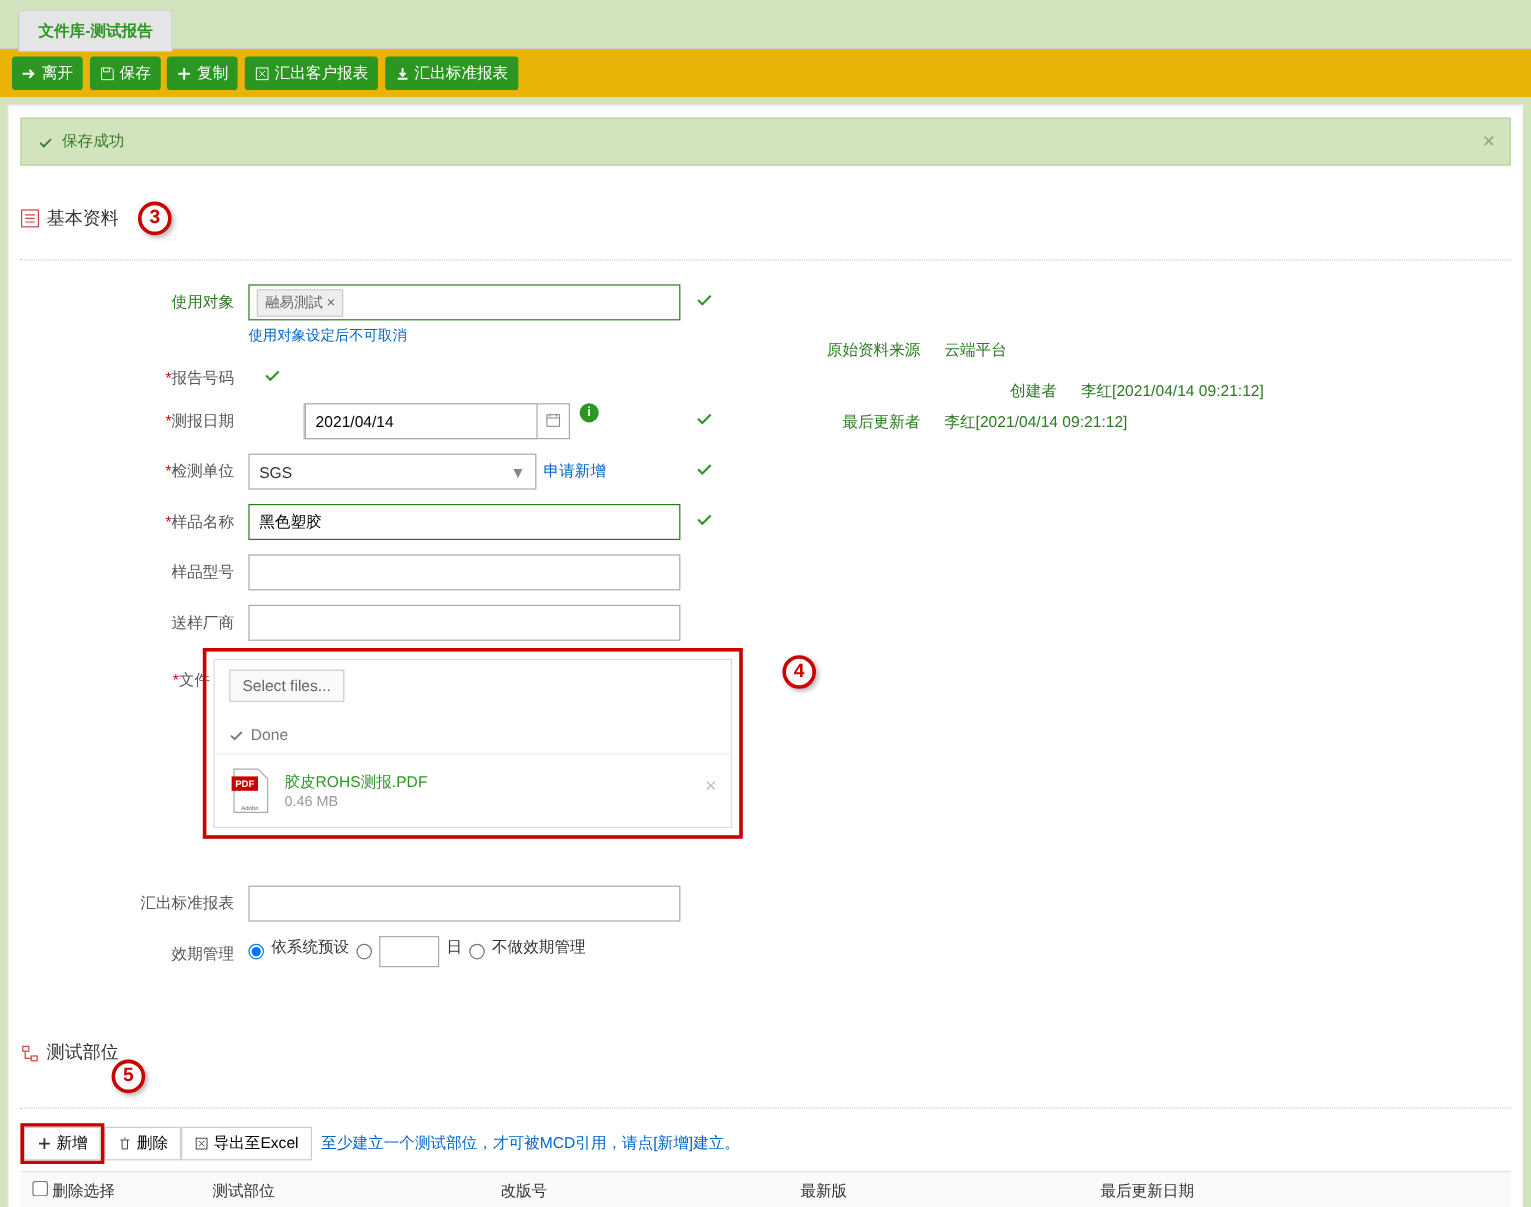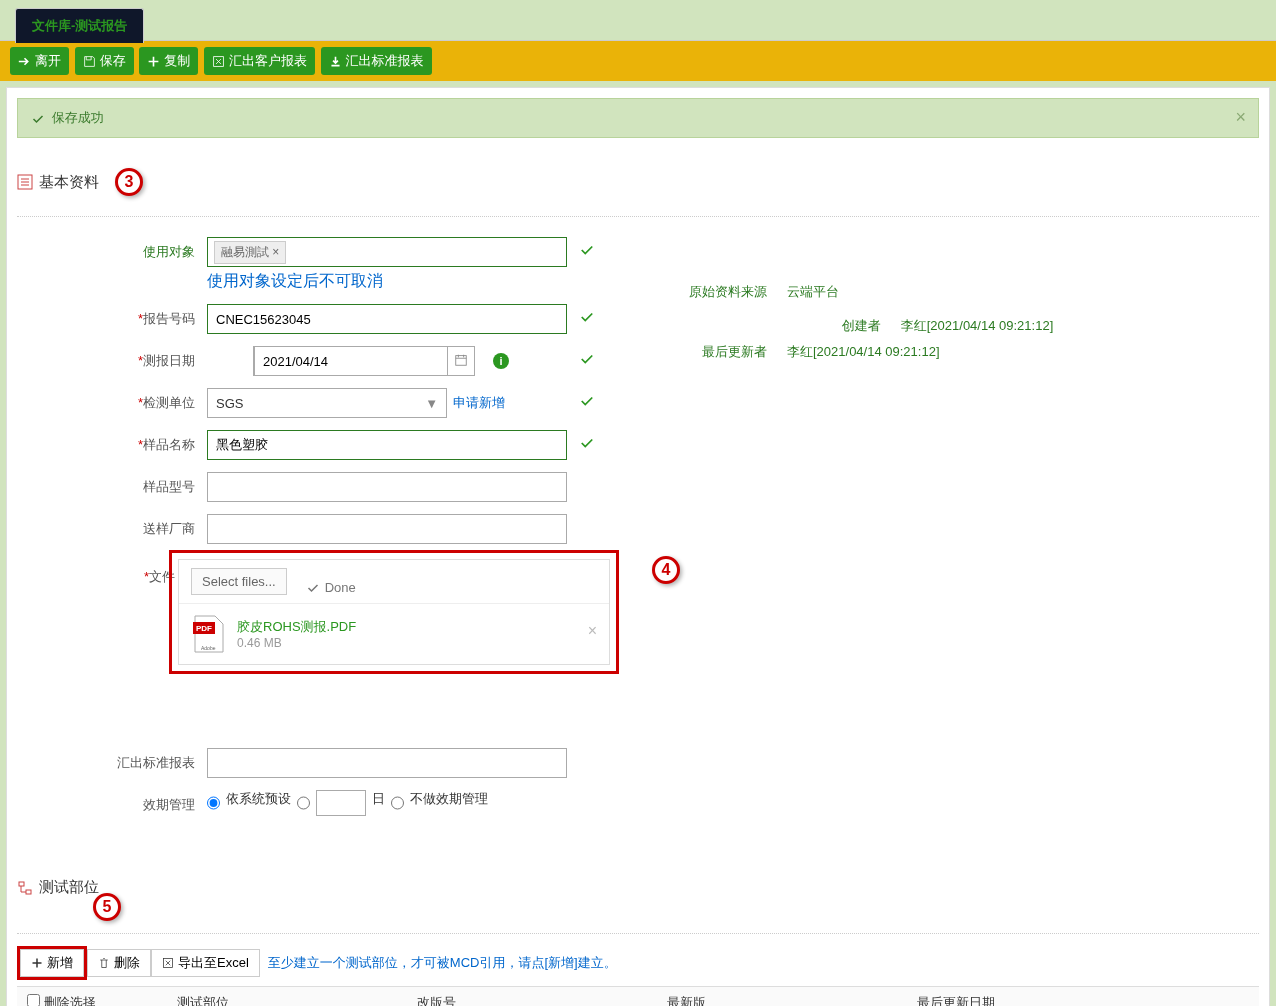--- a/index.html
+++ b/index.html
@@ -1,21 +1,21 @@
 <!DOCTYPE html>
 <html><head>
 <meta charset="utf-8">
 <style>
 * { box-sizing: border-box; margin: 0; padding: 0; }
 body { font-family: Arial, "Microsoft YaHei", sans-serif; font-size: 13px; color: #333; background: #D1E4BE; }
 .page { width: 1276px; height: 1006px; position: relative; }
 
 
 .tab-bar { height: 40px; padding-top: 8px; padding-left: 15px; }
-.tab { display: inline-block; background: #0f172a; border: 1px solid #ccc; border-bottom: none; padding: 8px 16px; color: #2b9720; font-weight: bold; border-radius: 3px 3px 0 0; }
+.tab { display: inline-block; background: #e5e5e5; border: 1px solid #ccc; border-bottom: none; padding: 8px 16px; color: #2b9720; font-weight: bold; border-radius: 3px 3px 0 0; }
 
 
 .toolbar { background: #eab308; padding: 6px 10px; border-top: 1px solid #ccc; }
 .btn { display: inline-flex; align-items: center; gap: 4px; background: #2b9720; color: #fff; border: none; padding: 5px 8px; border-radius: 3px; font-size: 13px; cursor: pointer; margin-right: 2px; }
 .btn svg { width: 13px; height: 13px; fill: #fff; }
 
 
 .main { background: #fff; margin: 6px; border: 1px solid #ddd; padding: 10px; height: 930px; position: relative; }
 
 
@@ -36,36 +36,36 @@
 .form-label { width: 190px; text-align: right; padding-right: 12px; padding-top: 6px; color: #555; }
 .form-label.green { color: #2b7a21; }
 .req-star { color: #c00; }
 .form-ctrl { width: 360px; position: relative; }
 .form-ctrl input[type=text], .form-ctrl .combo, .tag-box { width: 100%; height: 30px; border: 1px solid #aaa; padding: 0 8px; font-size: 13px; }
 .valid input[type=text], .valid .combo, .valid .tag-box { border-color: #2b7a21; }
 .check-col { width: 40px; text-align: center; padding-top: 6px; }
 .check-col svg { width: 14px; height: 14px; fill: #2b9720; }
 .info-label { width: 150px; text-align: right; color: #2b7a21; padding-right: 20px; }
 .info-val { color: #2b7a21; }
-.hint { color: #0066cc; font-size: 16px; margin-top: 4px; }
+.hint { color: #0066cc; font-size: 12px; margin-top: 4px; }
 .link { color: #0066cc; cursor: pointer; }
 .tag-box { display: flex; align-items: center; gap: 4px; padding: 3px 6px; }
 .tag { background: #eee; border: 1px solid #ccc; padding: 2px 6px; font-size: 12px; color: #666; }
-.date-wrap { display: flex; align-items: center; gap: 18px; padding-left: 46px; }
+.date-wrap { display: flex; align-items: flex-start; gap: 8px; padding-left: 46px; }
 .date-input { display: flex; border: 1px solid #aaa; height: 30px; align-items: center; }
 .date-input input { border: none; width: 110px; padding: 0 8px; height: 100%; font-size: 13px; }
 .date-input .cal-ico { padding: 0 6px; }
 .combo { display: flex; align-items: center; justify-content: space-between; background: #fff; }
 .combo .caret { color: #888; }
 .info-circle { display: inline-flex; width: 16px; height: 16px; background: #2b9720; border-radius: 50%; color: #fff; font-weight: bold; font-size: 11px; align-items: center; justify-content: center; }
 
 
 .file-outline { border: 3px solid #c00; padding: 6px; position: relative; width: 450px; }
 .file-inner { border: 1px solid #ddd; }
-.file-hdr { padding: 8px 12px; display: flex; align-items: flex-end; gap: 20px; }
+.file-hdr { padding: 8px 12px; display: flex; align-items: flex-start; gap: 20px; flex-direction: column; }
 .sel-btn { border: 1px solid #ccc; background: #fafafa; padding: 5px 10px; font-size: 13px; color: #666; cursor: pointer; }
 .done { color: #777; display: flex; align-items: center; gap: 6px; }
 .file-item { border-top: 1px solid #eee; padding: 10px 12px; display: flex; align-items: center; gap: 10px; position: relative; }
 .pdf-ico { width: 36px; height: 40px; }
 .file-meta .fname { color: #2b9720; font-size: 13px; }
 .file-meta .fsize { color: #999; font-size: 12px; }
 .file-x { position: absolute; right: 12px; top: 18px; color: #bbb; font-size: 16px; cursor: pointer; }
 .annot4-wrap { position: absolute; left: 625px; top: 0; }
 
 
@@ -156,21 +156,20 @@
             </div>
             <div class="hint">使用对象设定后不可取消</div>
           </div>
           <div class="check-col"><svg viewBox="0 0 16 16">
                 <path d="M2 8l4 4 8-8" stroke="#2b9720" stroke-width="2" fill="none"></path>
               </svg></div>
         </div>
 
         <div class="form-row">
           <div class="form-label"><span class="req-star">*</span><span>报告号码</span></div>
-          <div class="form-ctrl valid"><input type="text" value="CNEC15623045" style=""></div>
           <div class="check-col"><svg viewBox="0 0 16 16">
                 <path d="M2 8l4 4 8-8" stroke="#2b9720" stroke-width="2" fill="none"></path>
               </svg></div>
         </div>
 
         <div class="form-row">
           <div class="form-label"><span class="req-star">*</span><span>测报日期</span></div>
           <div class="form-ctrl">
             <div class="date-wrap">
               <div class="date-input">

